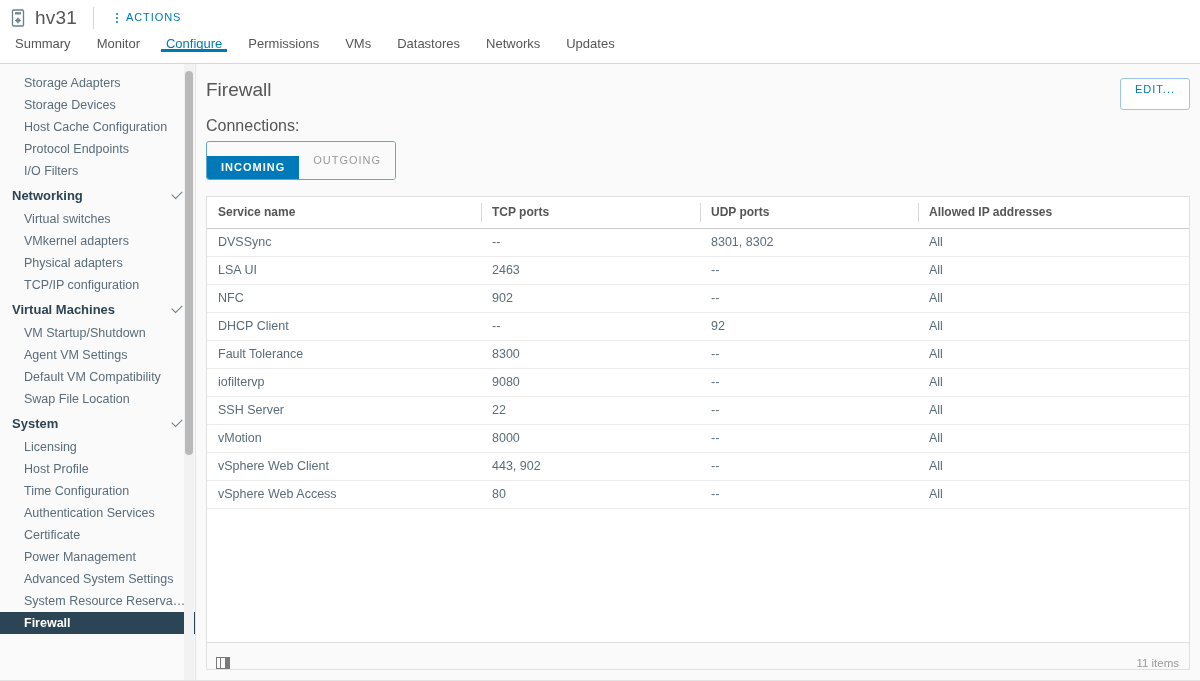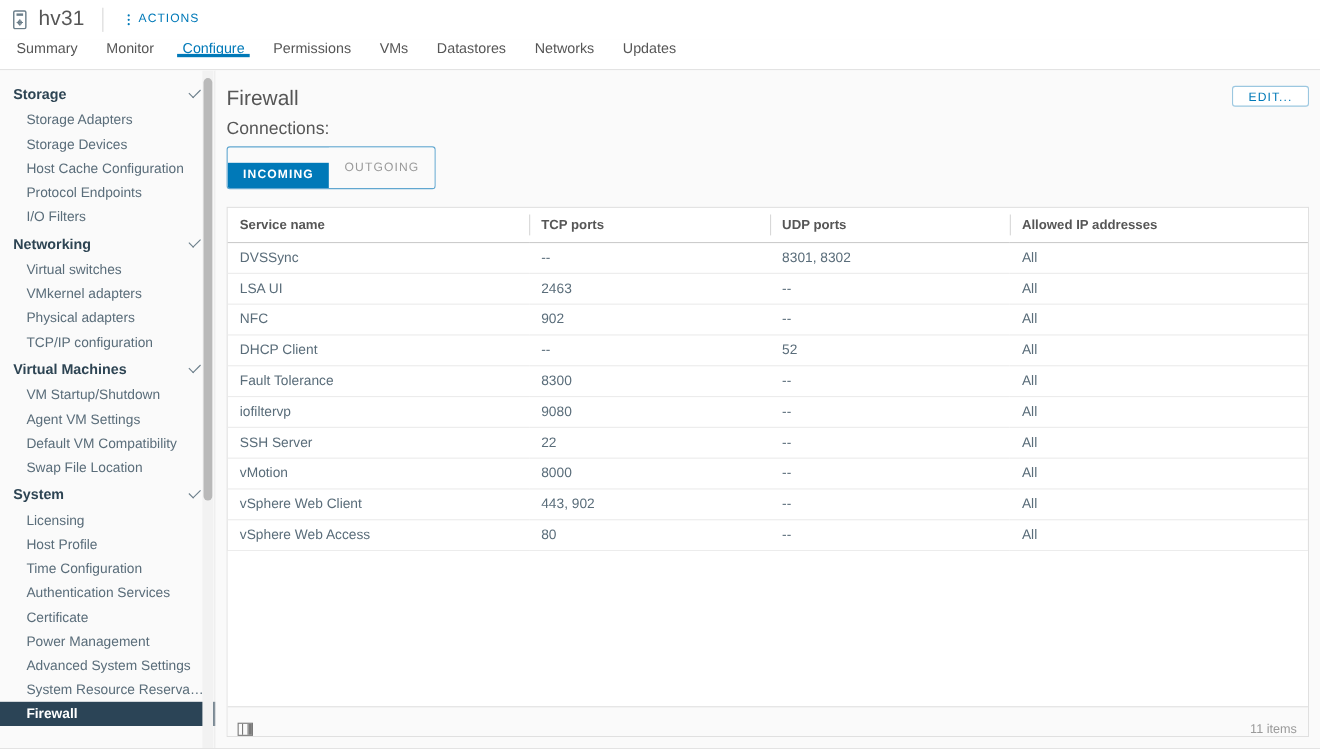--- a/index.html
+++ b/index.html
@@ -155,21 +155,21 @@
     font-weight: 400;
     line-height: 24px;
   }
   .edit-btn {
     font-size: 11px;
     letter-spacing: 1px;
     color: #0079b8;
     background: #ffffff;
     border: 1px solid #9bc7e0;
     border-radius: 3px;
-    padding: 4px 14px 1px 14px;
+    padding: 4px 14px 14px 14px;
     cursor: pointer;
     font-family: "Liberation Sans", sans-serif;
   }
   .conn-label {
     font-size: 16px;
     color: #565656;
     margin-top: 7px;
   }
   .btn-group {
     display: flex;
@@ -289,24 +289,20 @@
   <div class="tab">VMs</div>
   <div class="tab">Datastores</div>
   <div class="tab">Networks</div>
   <div class="tab">Updates</div>
 </div>
 
 <div class="body-split">
 
   <div class="sidebar">
     <div id="nav-root">
-        <div class="nav-group">
-          <span>Storage</span>
-          <span class="chev"></span>
-        </div>
         <div class="nav-item">Storage Adapters</div>
         <div class="nav-item">Storage Devices</div>
         <div class="nav-item">Host Cache Configuration</div>
         <div class="nav-item">Protocol Endpoints</div>
         <div class="nav-item">I/O Filters</div>
         <div class="nav-group">
           <span>Networking</span>
           <span class="chev"></span>
         </div>
         <div class="nav-item">Virtual switches</div>
@@ -385,21 +381,21 @@
             </tr>
             <tr>
               <td>NFC</td>
               <td>902</td>
               <td>--</td>
               <td>All</td>
             </tr>
             <tr>
               <td>DHCP Client</td>
               <td>--</td>
-              <td>52</td>
+              <td>92</td>
               <td>All</td>
             </tr>
             <tr>
               <td>Fault Tolerance</td>
               <td>8300</td>
               <td>--</td>
               <td>All</td>
             </tr>
             <tr>
               <td>iofiltervp</td>

